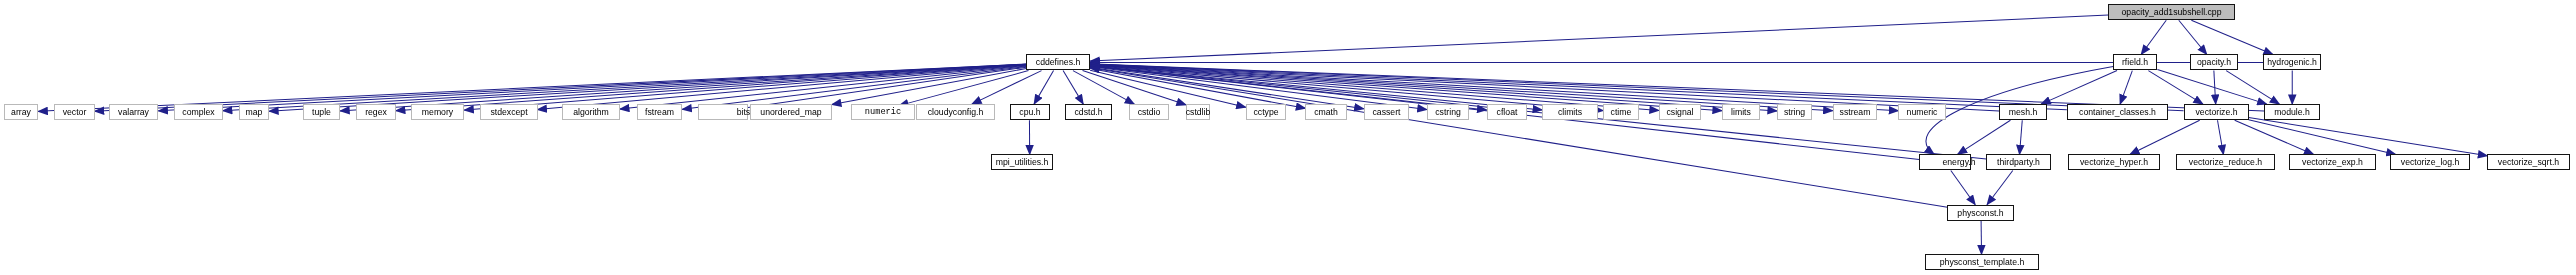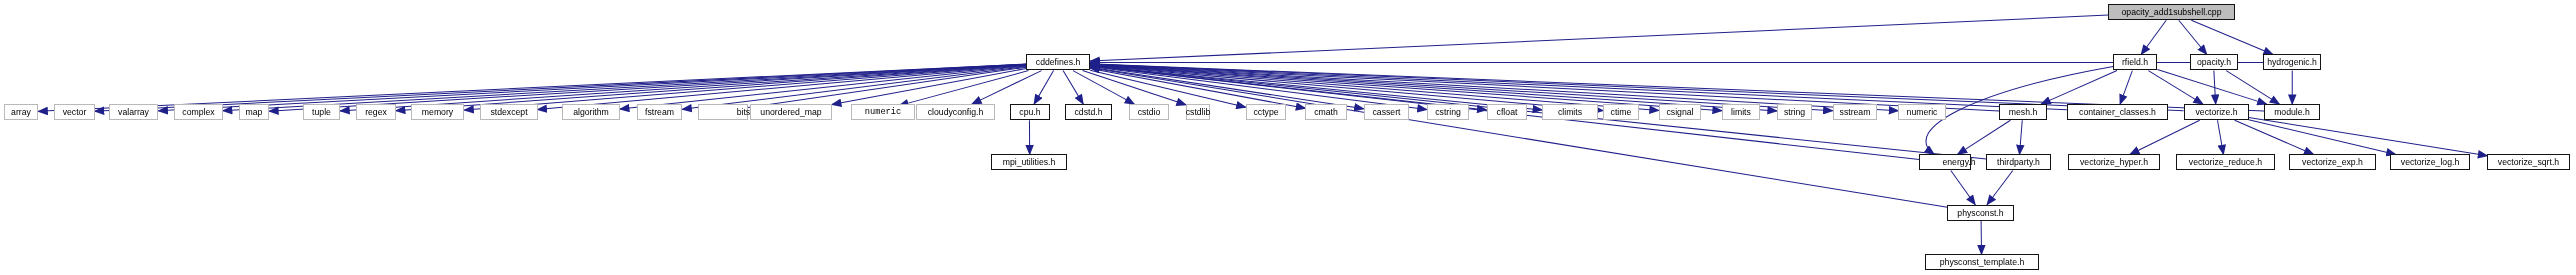--- a/index.html
+++ b/index.html
@@ -202,21 +202,21 @@
     </div>
     <div class="node internal" style="left: 2067px; top: 104px; width: 101px;">
       <span>container_classes.h</span>
     </div>
     <div class="node internal" style="left: 2184px; top: 104px; width: 65px;">
       <span>vectorize.h</span>
     </div>
     <div class="node internal" style="left: 2264px; top: 104px; width: 56px;">
       <span>module.h</span>
     </div>
-    <div class="node internal" style="left: 991px; top: 154px; width: 76px; justify-content: center;">
+    <div class="node internal" style="left: 991px; top: 154px; width: 62px; justify-content: center;">
       <span>mpi_utilities.h</span>
     </div>
     <div class="node internal" style="left: 1919px; top: 154px; width: 52px; padding-left: 28px;">
       <span>energy.h</span>
     </div>
     <div class="node internal" style="left: 1986px; top: 154px; width: 65px;">
       <span>thirdparty.h</span>
     </div>
     <div class="node internal" style="left: 2068px; top: 154px; width: 92px;">
       <span>vectorize_hyper.h</span>

